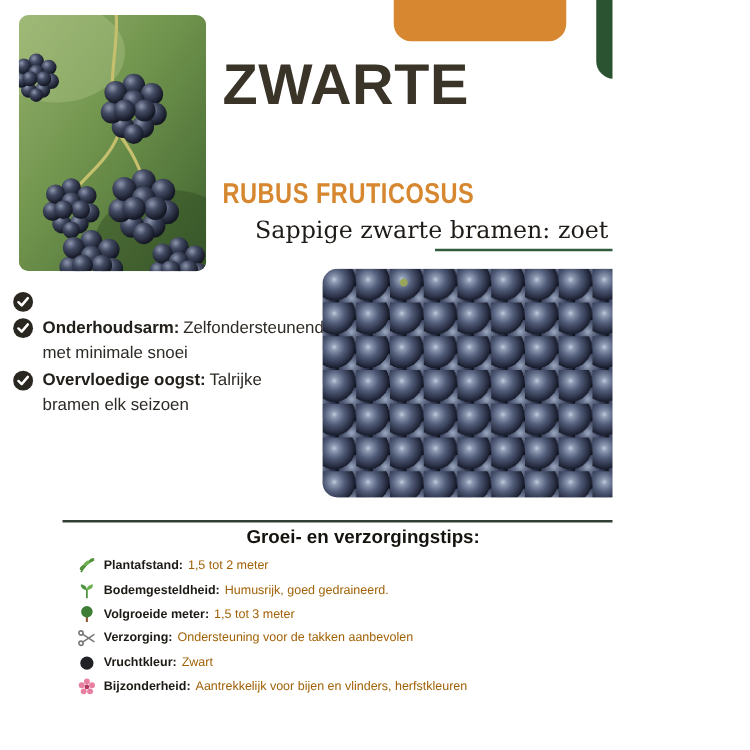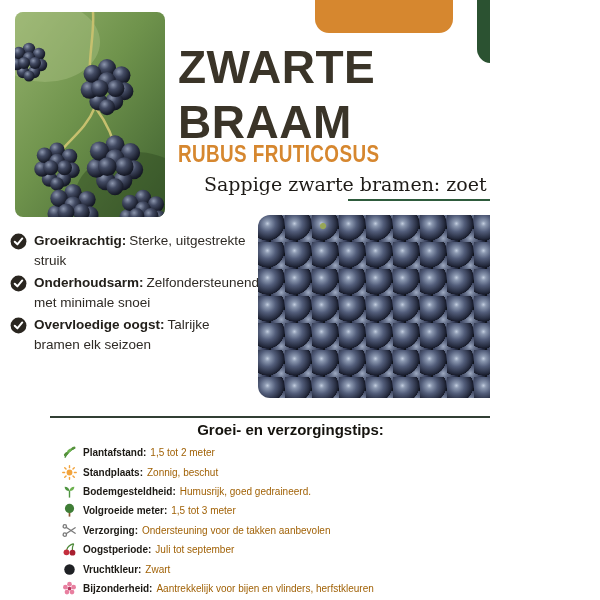--- a/index.html
+++ b/index.html
@@ -101,35 +101,31 @@
       <use href="#cl" transform="translate(58,196) scale(1.4)"></use>
       <use href="#cl" transform="translate(128,200) scale(1.3)"></use>
     </svg>
   </div>
 
   <div class="shape-orange"></div>
   <div class="shape-green"></div>
 
   <div class="title">
     <div>ZWARTE</div>
-    <div>BRAAM</div>
   </div>
   <div class="botanical">RUBUS FRUTICOSUS</div>
   <div class="tagline">Sappige zwarte bramen: zoet en aromatisch</div>
   <div class="tagline-underline"></div>
 
   <div class="features">
     <div class="feature">
       <svg class="feature-badge" viewBox="0 0 18 18">
         <circle cx="9" cy="9" r="8.4" fill="#2a2620"></circle>
         <path d="M5,9.3 L7.8,12 L13,5.8" stroke="#ffffff" stroke-width="2.1" fill="none" stroke-linecap="round" stroke-linejoin="round"></path>
       </svg>
-      <div class="feature-text">
-        <b>Groeikrachtig:</b><span>Sterke, uitgestrekte struik</span>
-      </div>
     </div>
     <div class="feature">
       <svg class="feature-badge" viewBox="0 0 18 18">
         <circle cx="9" cy="9" r="8.4" fill="#2a2620"></circle>
         <path d="M5,9.3 L7.8,12 L13,5.8" stroke="#ffffff" stroke-width="2.1" fill="none" stroke-linecap="round" stroke-linejoin="round"></path>
       </svg>
       <div class="feature-text">
         <b>Onderhoudsarm:</b><span>Zelfondersteunend met minimale snoei</span>
       </div>
     </div>
@@ -156,39 +152,20 @@
           <path d="M3,13.5 C6,8 10,4.5 14,3" stroke="#4a8f3c" stroke-width="1.4" fill="none"></path>
           <ellipse cx="4.5" cy="9.5" rx="3" ry="1.6" fill="#55923b" transform="rotate(-40 4.5 9.5)"></ellipse>
           <ellipse cx="8" cy="6" rx="3" ry="1.6" fill="#6cb14e" transform="rotate(-35 8 6)"></ellipse>
           <ellipse cx="12" cy="3.4" rx="2.6" ry="1.4" fill="#55923b" transform="rotate(-28 12 3.4)"></ellipse>
         </svg>
       </span>
       <span class="tip-label">Plantafstand:</span>
       <span class="tip-value">1,5 tot 2 meter</span>
     </div>
 
-    <div class="tip-row">
-      <span class="tip-icon">
-        <svg viewBox="0 0 16 16" width="15" height="15">
-          <circle cx="8" cy="8" r="3.1" fill="#f2a33c"></circle>
-          <g stroke="#f2a33c" stroke-width="1.5" stroke-linecap="round">
-            <line x1="8" y1="0.8" x2="8" y2="2.8"></line>
-              <line x1="8" y1="13.2" x2="8" y2="15.2"></line>
-            <line x1="0.8" y1="8" x2="2.8" y2="8"></line>
-              <line x1="13.2" y1="8" x2="15.2" y2="8"></line>
-            <line x1="2.9" y1="2.9" x2="4.3" y2="4.3"></line>
-              <line x1="11.7" y1="11.7" x2="13.1" y2="13.1"></line>
-            <line x1="11.7" y1="4.3" x2="13.1" y2="2.9"></line>
-              <line x1="2.9" y1="13.1" x2="4.3" y2="11.7"></line>
-          </g>
-        </svg>
-      </span>
-      <span class="tip-label">Standplaats:</span>
-      <span class="tip-value">Zonnig, beschut</span>
-    </div>
 
     <div class="tip-row">
       <span class="tip-icon">
         <svg viewBox="0 0 16 16" width="15" height="15">
           <path d="M8,14.5 C8,11 8,9 8,7" stroke="#4e9440" stroke-width="1.5" fill="none"></path>
           <path d="M8,7.5 C4.8,7.5 2.8,5.5 2.8,2.8 C6,2.8 8,4.8 8,7.5 Z" fill="#4e9440"></path>
           <path d="M8,7.5 C11.2,7.5 13.2,5.5 13.2,2.8 C10,2.8 8,4.8 8,7.5 Z" fill="#6cb14e"></path>
         </svg>
       </span>
       <span class="tip-label">Bodemgesteldheid:</span>
@@ -214,31 +191,20 @@
             <line x1="4.4" y1="11.4" x2="14" y2="5"></line>
             <circle cx="3" cy="3.6" r="1.8"></circle>
             <circle cx="3" cy="12.4" r="1.8"></circle>
           </g>
         </svg>
       </span>
       <span class="tip-label">Verzorging:</span>
       <span class="tip-value">Ondersteuning voor de takken aanbevolen</span>
     </div>
 
-    <div class="tip-row">
-      <span class="tip-icon">
-        <svg viewBox="0 0 16 16" width="15" height="15">
-          <path d="M5,8.5 C6,5 8,3 12.5,1.8 M11,9 C11,5.5 11.7,3.2 12.5,1.8" stroke="#4e8a3a" stroke-width="1.3" fill="none"></path>
-          <circle cx="4.8" cy="11" r="3.1" fill="#c42e3c"></circle>
-          <circle cx="11.2" cy="11.4" r="3.1" fill="#a81f30"></circle>
-        </svg>
-      </span>
-      <span class="tip-label">Oogstperiode:</span>
-      <span class="tip-value">Juli tot september</span>
-    </div>
 
     <div class="tip-row">
       <span class="tip-icon">
         <svg viewBox="0 0 16 16" width="15" height="15">
           <circle cx="8" cy="8" r="5.6" fill="#1f2125"></circle>
         </svg>
       </span>
       <span class="tip-label">Vruchtkleur:</span>
       <span class="tip-value">Zwart</span>
     </div>

